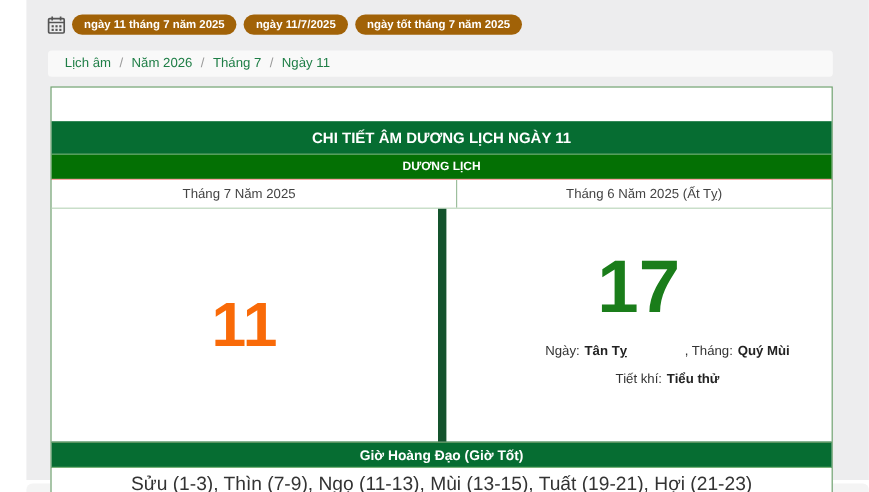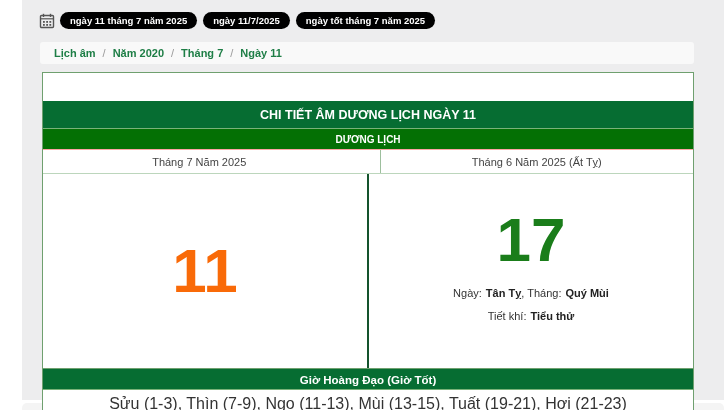--- a/index.html
+++ b/index.html
@@ -5,54 +5,54 @@
   * { margin:0; padding:0; box-sizing:border-box; }
   html,body { width:724px; height:410px; overflow:hidden; background:#ffffff;
               font-family:"Liberation Sans", sans-serif; }
   .panel { position:absolute; left:22px; top:0; width:702px; height:400px; background:#ededee; }
   .bottom-strip { position:absolute; left:22px; top:403px; width:702px; height:7px;
                   background:#f4f4f4; border-radius:5px 5px 0 0; }
 
   
   .tagrow { position:absolute; left:39px; top:12px; display:flex; align-items:center; }
   .cal-icon { width:16px; height:16px; margin-right:5px; display:inline-block; }
-  .tag { background:#000000; color:#ffffff; font-size:9.5px; font-weight:bold;
+  .tag { background:#a16207; color:#ffffff; font-size:9.5px; font-weight:bold;
          height:17px; line-height:17px; padding:0 10px; border-radius:9px;
          margin-right:6px; white-space:nowrap; cursor:pointer; }
 
   
   .breadcrumb { position:absolute; left:40px; top:42px; width:654px; height:22px;
                 background:#f9f9f9; border-radius:3px; display:flex; align-items:center;
                 padding-left:14px; font-size:11px; }
-  .crumb { color:#1e7e46; font-weight:bold; cursor:pointer; }
+  .crumb { color:#1e7e46; font-weight:normal; cursor:pointer; }
   .crumb-sep { color:#9a9a9a; margin:0 7px; font-weight:normal; }
 
   
   .cal-table { position:absolute; left:42px; top:72px; width:652px;
                border:1px solid #6fa06f; background:#ffffff; }
   .t-title { height:28px; line-height:28px; background:#066d32; color:#fff;
              font-size:12.5px; font-weight:bold; text-align:center;
              border-bottom:1px solid #79b279;margin-top:28px; }
   .t-cols { display:flex; background:#047004; height:21px; border-bottom:1px solid #fca5a5; }
   .t-col { flex:1; color:#fff; font-size:10px; font-weight:bold; text-align:center;
            line-height:21px; }
   .t-col.right { border-left:1px solid #2e8b2e; }
   .t-months { display:flex; height:24px; border-bottom:1px solid #bcd6bc;gap:24px; }
   .t-month { flex:1; font-size:11px; color:#444; text-align:center; line-height:24px; }
   .t-month.right { border-left:1px solid #9dbf9d; }
   .t-big { display:flex; height:194px; }
   .big-cell { flex:1; display:flex; flex-direction:column; align-items:center;
               justify-content:center; }
-  .big-cell.right { border-left:2px solid #14532d; }
-  .solar-day { font-size:62px; font-weight:bold; color:#f96a08; line-height:1; }
+  .big-cell.right { border-left:7px solid #14532d; }
+  .solar-day { font-size:52px; font-weight:bold; color:#f96a08; line-height:1; }
   .lunar-day { font-size:62px; font-weight:bold; color:#1a7d1a; line-height:1;
                margin-bottom:16px; }
   .lunar-line { font-size:11px; color:#333; margin-bottom:11px; }
   .lunar-line b { color:#222; }
-  .lbl { margin-right:4px; }
+  .lbl { margin-right:4px;margin-left:48px; }
   .t-hd { height:22px; line-height:22px; background:#066d32; color:#fff; font-size:11.5px;
           font-weight:bold; text-align:center; border-top:1px solid #6fa06f;
           border-bottom:1px solid #79b279; }
   .t-hours { height:28px; line-height:28px; text-align:center; font-size:16px; color:#333; }
 </style>
 </head>
 <body>
 
 <div class="panel"></div>
 <div class="bottom-strip"></div>
@@ -73,21 +73,21 @@
     </svg>
   </span>
   <span class="tag">ngày 11 tháng 7 năm 2025</span>
   <span class="tag">ngày 11/7/2025</span>
   <span class="tag">ngày tốt tháng 7 năm 2025</span>
 </div>
 
 <div class="breadcrumb">
   <span class="crumb">Lịch âm</span>
   <span class="crumb-sep">/</span>
-  <span class="crumb">Năm 2020</span>
+  <span class="crumb">Năm 2026</span>
   <span class="crumb-sep">/</span>
   <span class="crumb">Tháng 7</span>
   <span class="crumb-sep">/</span>
   <span class="crumb">Ngày 11</span>
 </div>
 
 <div class="cal-table">
   <div class="t-title">CHI TIẾT ÂM DƯƠNG LỊCH NGÀY 11</div>
 
   <div class="t-cols">

